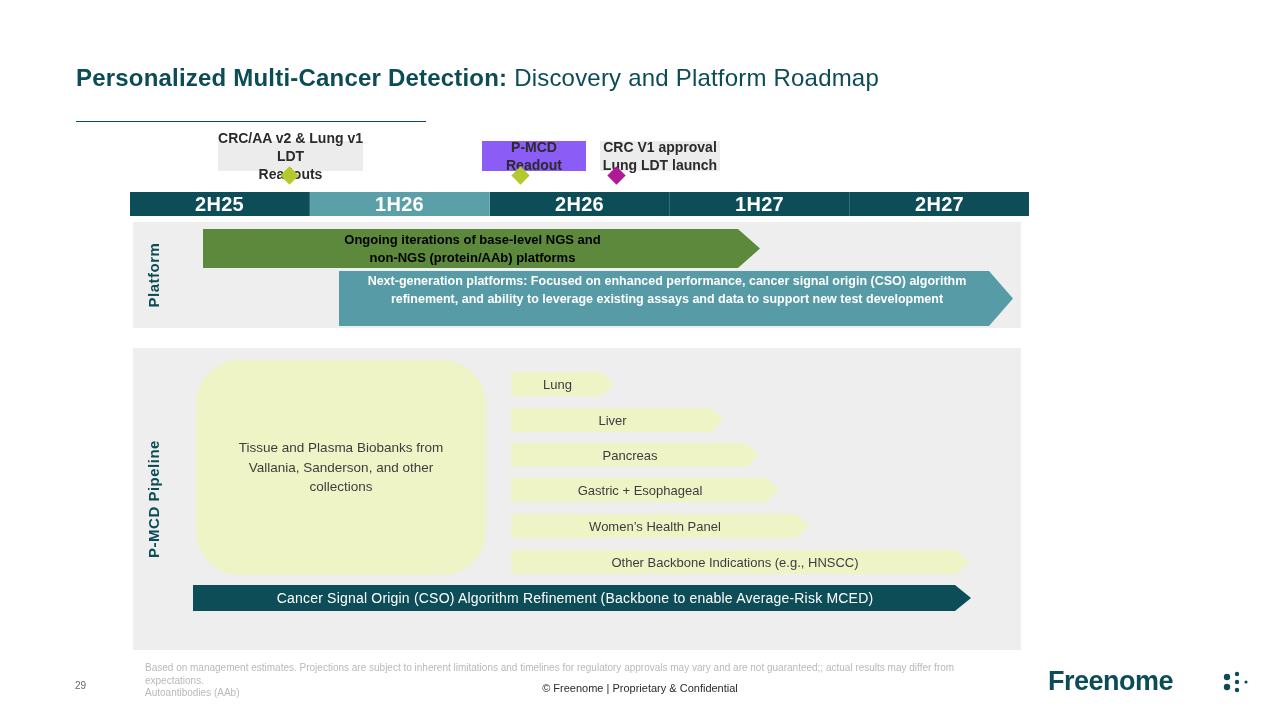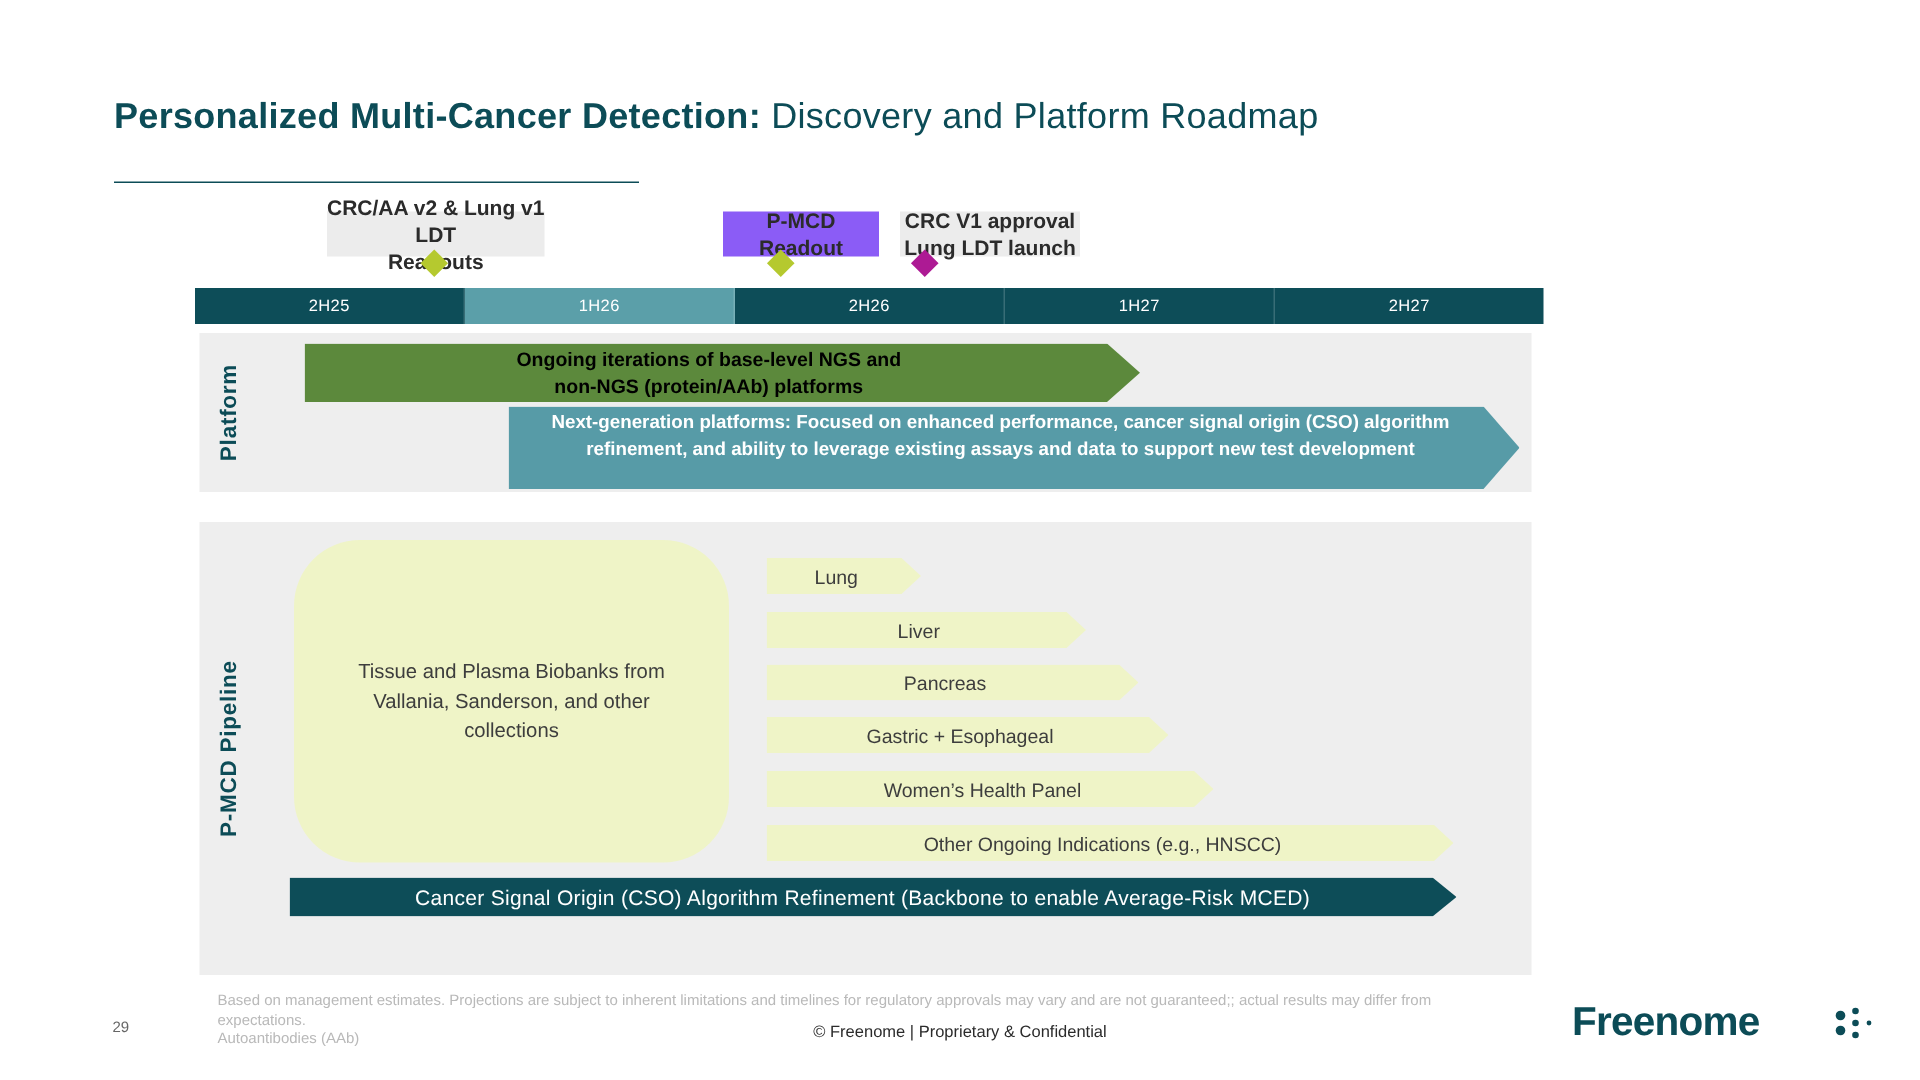--- a/index.html
+++ b/index.html
@@ -17,21 +17,21 @@
   .milestone {
     position:absolute; top:141px; height:30px; display:flex; flex-direction:column;
     align-items:center; justify-content:center; text-align:center;
     font-size:14px; font-weight:bold; color:#2b2b2b; line-height:1.3;
   }
   .diamond { position:absolute; width:13px; height:13px; transform:rotate(45deg); }
 
   
   .timeline { position:absolute; left:130px; top:192px; width:899px; height:24px; display:flex; }
   .seg {
-    flex:1; background:#0d4d58; color:#ffffff; font-weight:normal; font-size:11px;
+    flex:1; background:#0d4d58; color:#ffffff; font-weight:bold; font-size:20px;
     display:flex; align-items:center; justify-content:center; letter-spacing:0.3px;
     border-right:1px solid rgba(255,255,255,0.18); box-sizing:border-box;
   }
   .seg:last-child { border-right:none; }
   .seg.hl { background:#5b9fa9; }
 
   
   .panel { position:absolute; left:133px; width:888px; background:#eeeeee; }
   .vlabel {
     position:absolute; transform:translate(-50%,-50%) rotate(-90deg); white-space:nowrap;
@@ -119,21 +119,21 @@
 
   <div class="biobank">
     <div>Tissue and Plasma Biobanks from Vallania, Sanderson, and other collections</div>
   </div>
 
   <div class="arrow pipe-arrow" style="top:372px;width:103px;">Lung</div>
   <div class="arrow pipe-arrow" style="top:408px;width:213px;">Liver</div>
   <div class="arrow pipe-arrow" style="top:443px;width:248px;">Pancreas</div>
   <div class="arrow pipe-arrow" style="top:478px;width:268px;">Gastric + Esophageal</div>
   <div class="arrow pipe-arrow" style="top:514px;width:298px;">Women’s Health Panel</div>
-  <div class="arrow pipe-arrow" style="top:550px;width:458px;">Other Ongoing Indications (e.g., HNSCC)</div>
+  <div class="arrow pipe-arrow" style="top:550px;width:458px;">Other Backbone Indications (e.g., HNSCC)</div>
 
   <div class="arrow arrow-cso" style="left:193px;top:585px;width:778px;height:26px;">Cancer Signal Origin (CSO) Algorithm Refinement (Backbone to enable Average-Risk MCED)</div>
 
   <div class="page-num">29</div>
   <div class="disclaimer">Based on management estimates. Projections are subject to inherent limitations and timelines for regulatory approvals may vary and are not guaranteed;; actual results may differ from expectations.</div>
   <div class="footnote">Autoantibodies (AAb)</div>
   <div class="confidential">© Freenome | Proprietary &amp; Confidential</div>
 
   <div class="logo">
     <span class="logo-text">Freenome</span>

